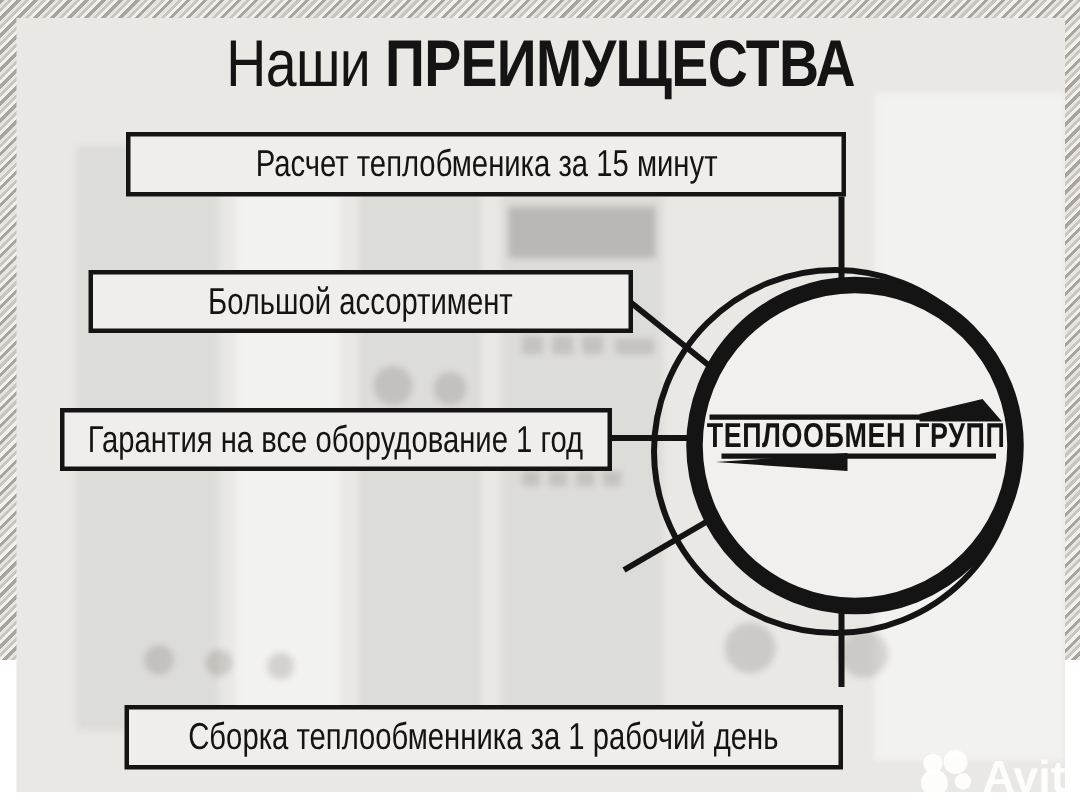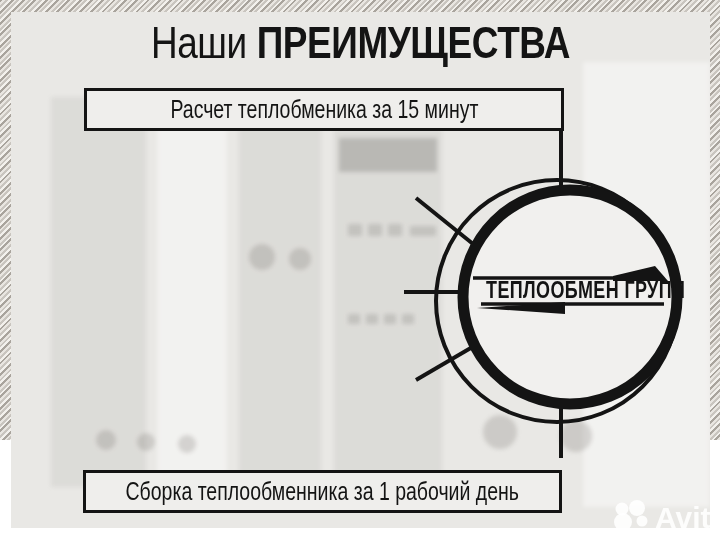--- a/index.html
+++ b/index.html
@@ -45,21 +45,21 @@
   .box{
     position:absolute;background:var(--box_bg);border:3px solid var(--ink);
     display:flex;align-items:center;justify-content:center;
     font-size:25px;color:var(--ink);z-index:3;
   }
   .diagram{position:absolute;inset:0;z-index:2;}
   .stroke{stroke:var(--ink);fill:none;}
   .fillink{fill:var(--ink);}
   .ringfill{fill:#f1f0ee;stroke:var(--ink);}
   .logo-text{
-    position:absolute;left:467px;top:266px;width:216px;height:25px;z-index:4;
+    position:absolute;left:452px;top:266px;width:216px;height:25px;z-index:4;
     display:flex;align-items:center;justify-content:center;
     font-size:23px;font-weight:700;color:var(--ink);letter-spacing:0.5px;
   }
   .watermark{position:absolute;left:594px;top:478px;z-index:6;}
   .watermark text{
     font-family:"Liberation Sans","DejaVu Sans",sans-serif;
     font-size:30px;font-weight:700;fill:var(--watermark);
   }
   .watermark circle{fill:var(--watermark);}
 </style>
@@ -113,20 +113,26 @@
       </g>
     </svg>
 
     <div class="logo-text">
       <span class="cond">ТЕПЛООБМЕН ГРУПП</span>
     </div>
 
     <div class="box" style="left:73px;top:76px;width:480px;height:43px;">
       <span class="cond">Расчет теплобменика за 15 минут</span>
     </div>
+    <div class="box" style="left:48px;top:168px;width:363px;height:42px;">
+      <span class="cond">Большой ассортимент</span>
+    </div>
+    <div class="box" style="left:29px;top:260px;width:368px;height:42px;">
+      <span class="cond">Гарантия на все оборудование 1 год</span>
+    </div>
     <div class="box" style="left:72px;top:442px;width:479px;height:43px;margin-top:16px;">
       <span class="cond">Сборка теплообменника за 1 рабочий день</span>
     </div>
 
     <svg class="watermark" width="120" height="46" viewBox="0 0 120 46">
       <g>
         <circle cx="17" cy="19" r="6.5"></circle>
         <circle cx="32" cy="18" r="8"></circle>
         <circle cx="18" cy="32" r="9"></circle>
         <circle cx="37" cy="31" r="5.5"></circle>

